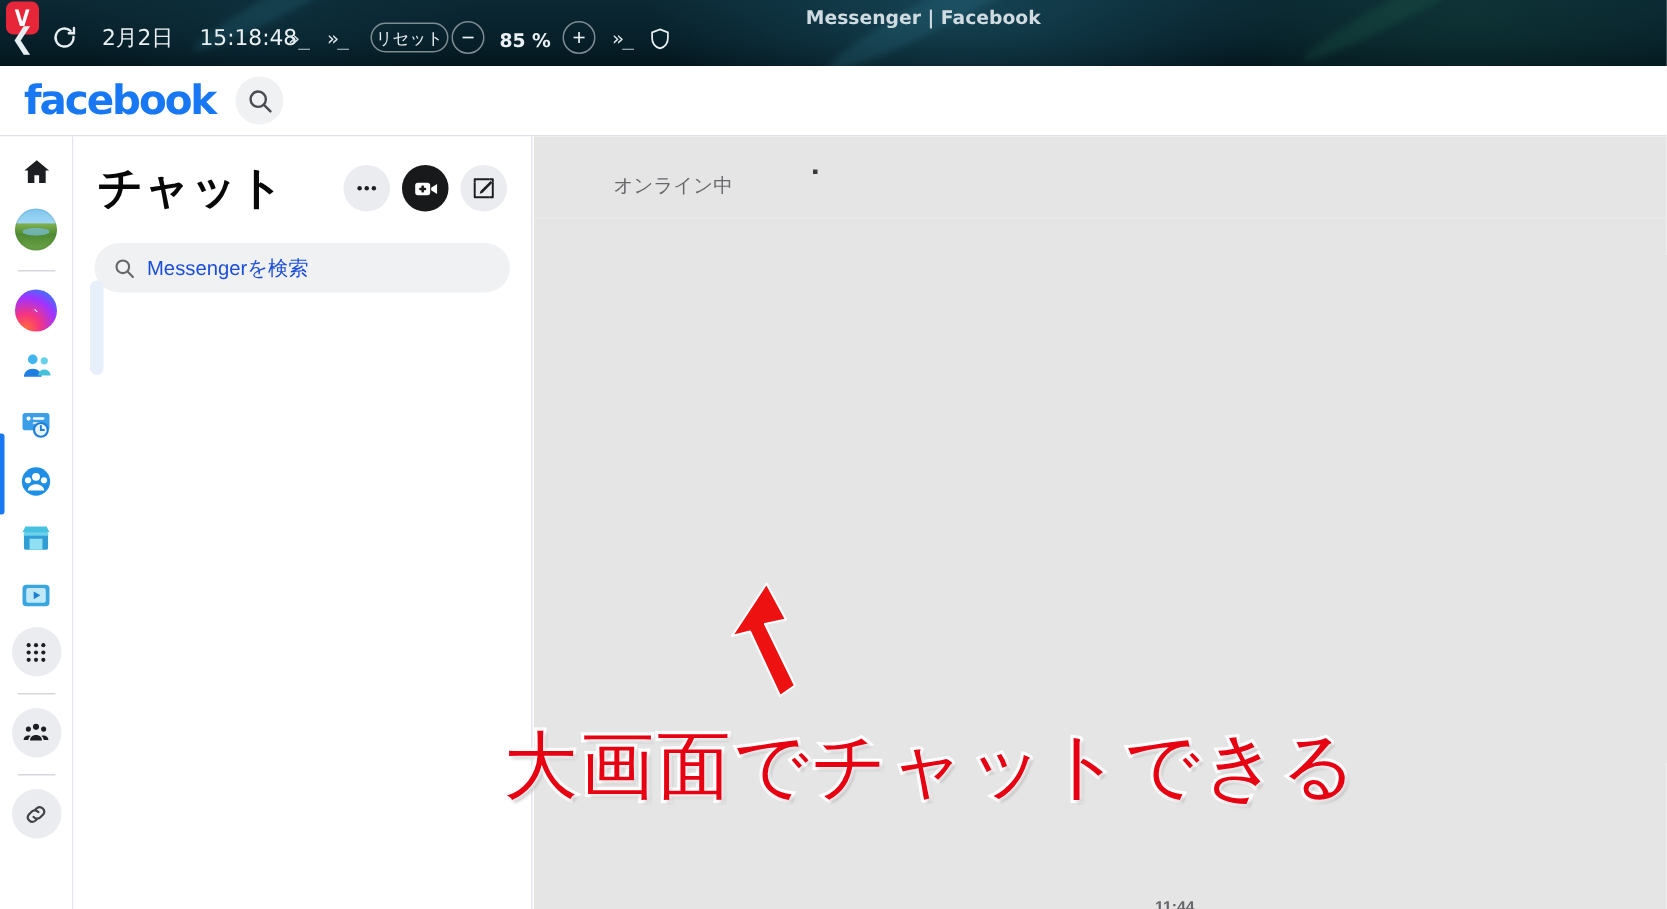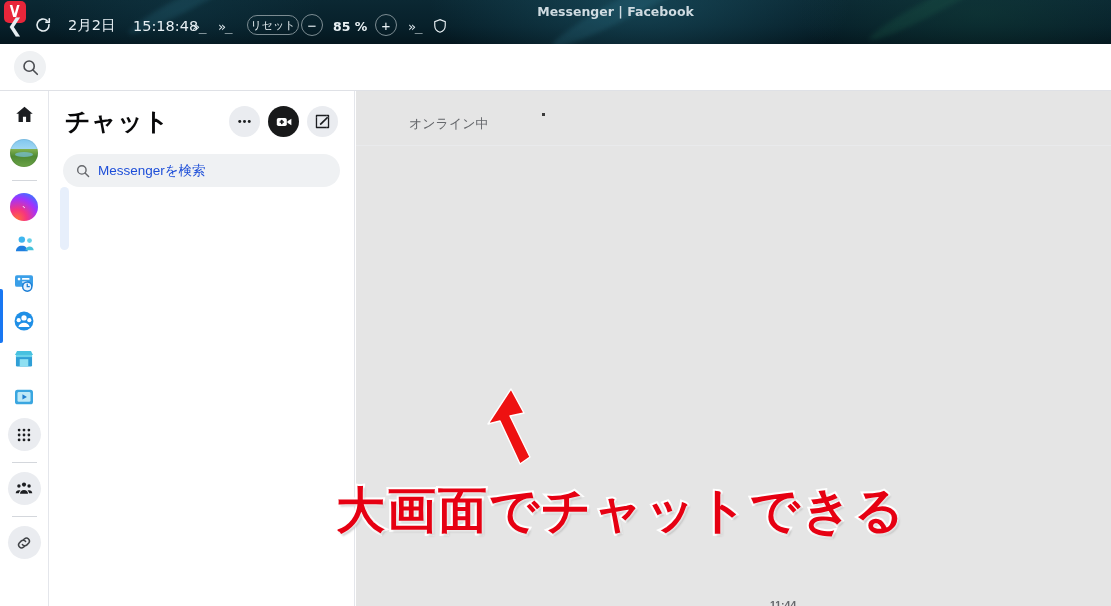--- a/index.html
+++ b/index.html
@@ -168,21 +168,21 @@
     position: absolute; left: 49px; top: 91px;
     width: 306px; height: 515px;
     background: #fff;
     border-right: 1px solid #e4e6eb;
   }
   .chat-head {
     display: flex; align-items: center;
     padding: 14px 16px 0 16px;
   }
   .chat-title {
-    font-size: 25px; font-weight: bold; color: #080809;
+    font-size: 30px; font-weight: bold; color: #080809;
     letter-spacing: .5px; flex: 1;
     font-family: "DejaVu Sans", "Liberation Sans", sans-serif;
   }
   .head-btn {
     width: 31px; height: 31px; border-radius: 50%;
     background: #eaecf0; margin-left: 8px;
     display: flex; align-items: center; justify-content: center;
   }
   .head-btn.dark { background: #18191a; }
   .chat-search {
@@ -218,21 +218,21 @@
   .conv-body { position: relative; height: 460px; }
 
   .msg-time {
     position: absolute; left: 414px; top: 453px;
     font-size: 10.5px; color: #65676b; font-weight: bold;
   }
 
   
   .anno-text {
     position: absolute; left: 336px; top: 478px;
-    font-size: 49px; font-weight: bold;
+    font-size: 49px; font-weight: normal;
     color: #e60012;
     letter-spacing: 2px;
     white-space: nowrap;
     font-family: "DejaVu Sans", "Liberation Sans", sans-serif;
     -webkit-text-stroke: 4px #ffffff;
     paint-order: stroke fill;
     text-shadow:
       0 0 3px #fff, 0 0 3px #fff,
       2px 2px 2px rgba(130,130,130,.45);
     z-index: 40;
@@ -276,20 +276,21 @@
     <svg width="14" height="16" viewBox="0 0 24 26" fill="none" stroke="#e6eef2" stroke-width="2">
       <path d="M12 2 L21 5.5 V12 c0 6-4.2 10.2-9 11.8 C7.2 22.2 3 18 3 12 V5.5 Z"></path>
     </svg>
   </div>
 
 
   <div class="win-title">Messenger | Facebook</div>
 </div>
 
 <div class="fb-header">
+  <div class="fb-logo">facebook</div>
   <div class="fb-search-btn">
     <svg width="17" height="17" viewBox="0 0 20 20" fill="none" stroke="#4a4c51" stroke-width="1.9" stroke-linecap="round">
       <circle cx="8.4" cy="8.4" r="6"></circle>
       <path d="M12.9 12.9 L18 18"></path>
     </svg>
   </div>
 </div>
 
 <div class="nav-rail">
   <div class="nav-active-bar"></div>

